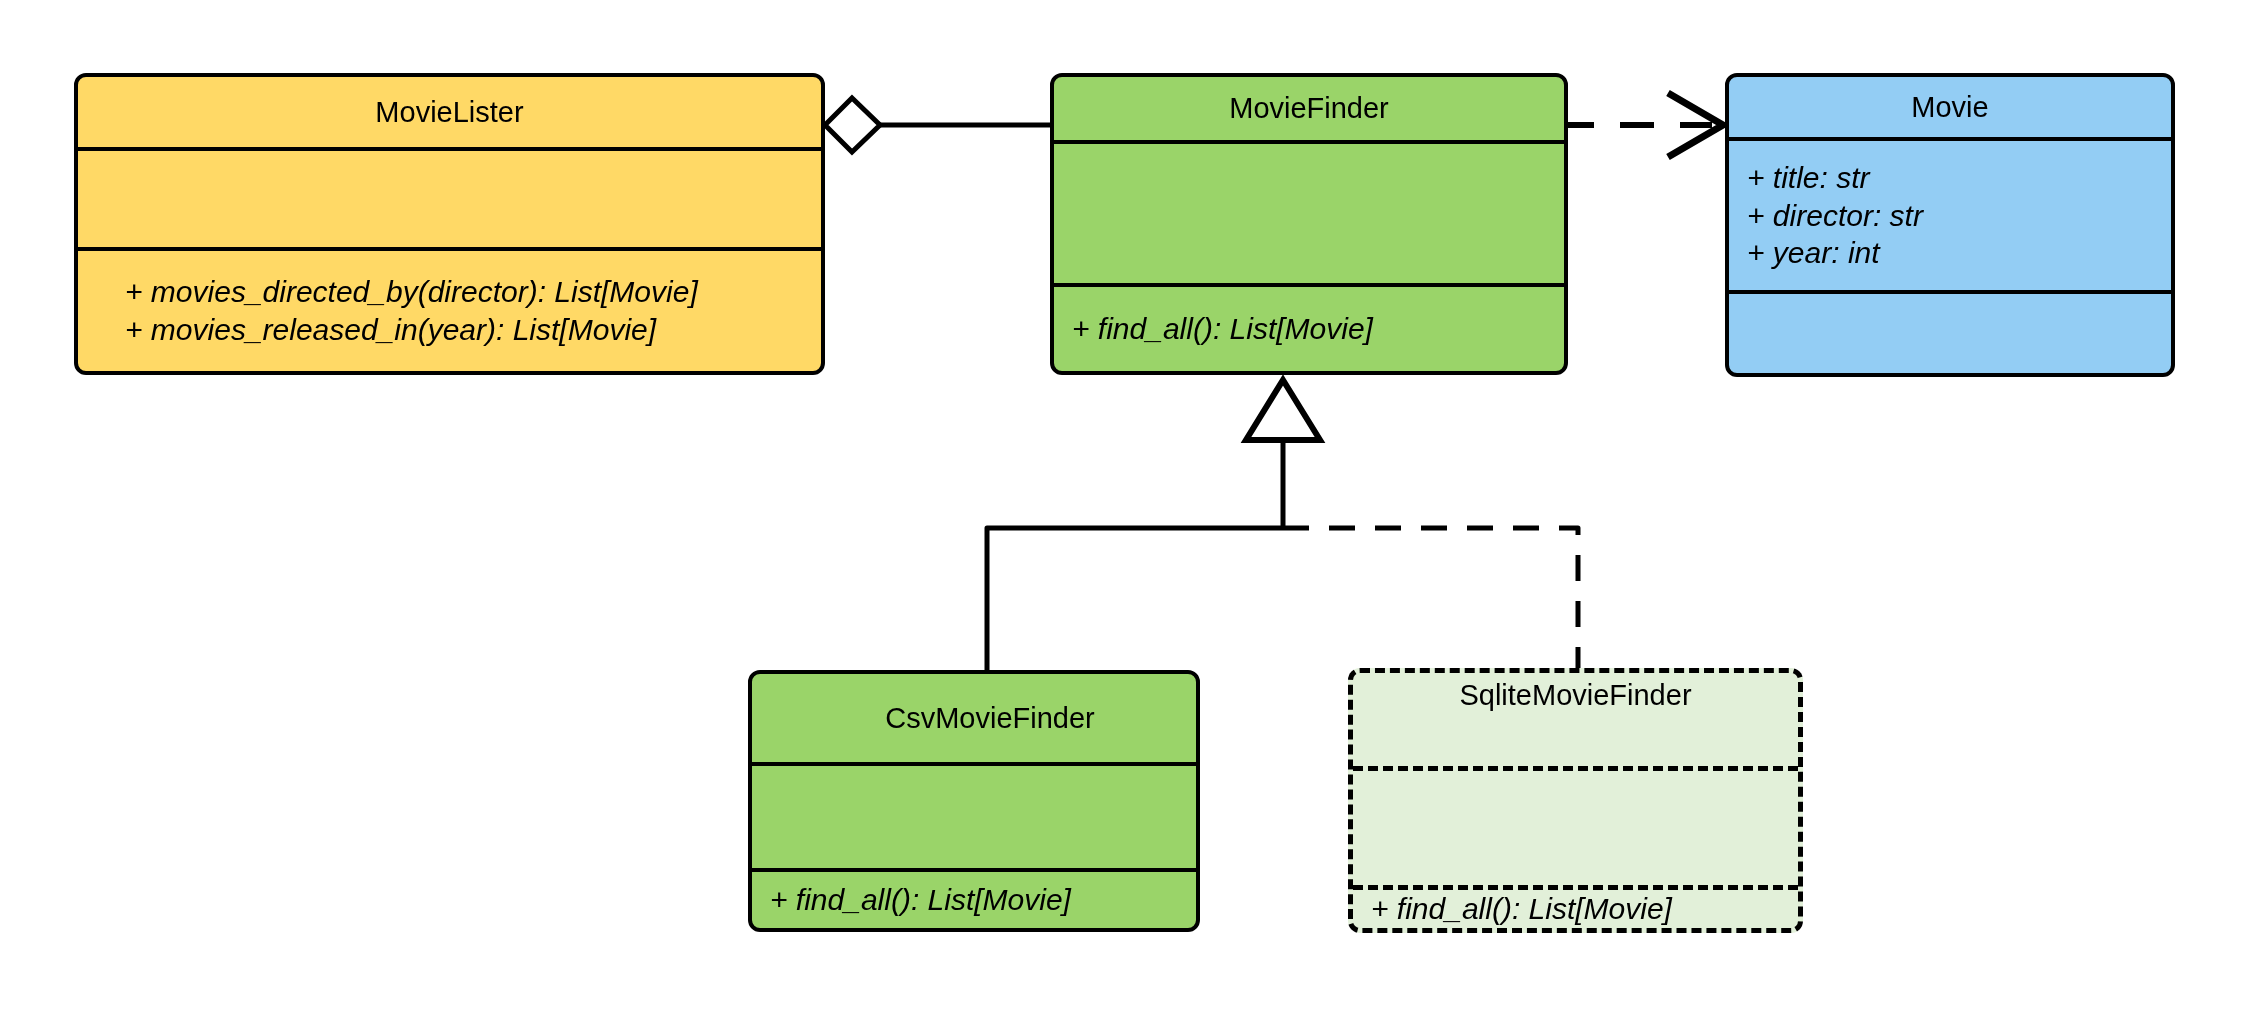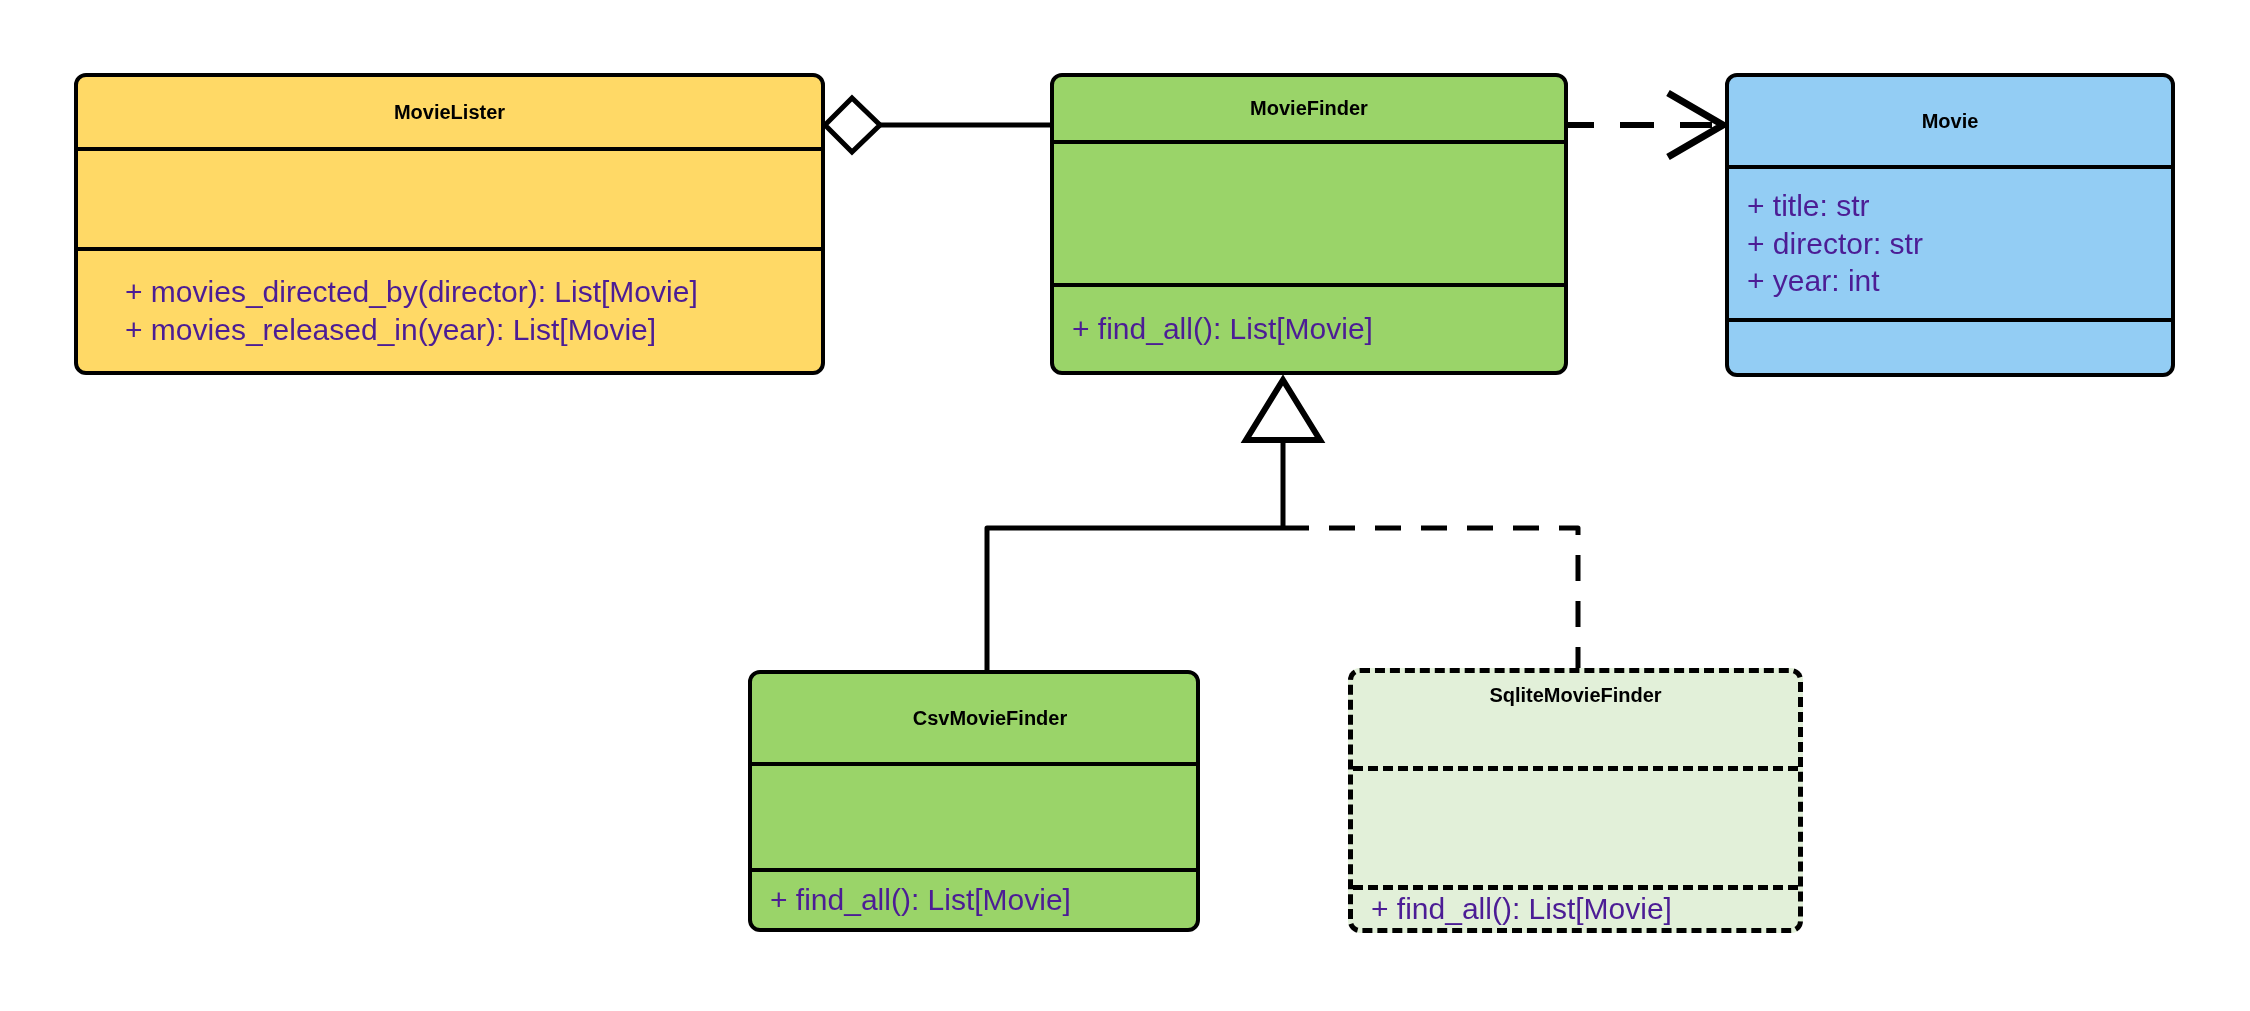--- a/index.html
+++ b/index.html
@@ -47,36 +47,36 @@
   .uml-compartment.divider {
     border-top: 4px solid #000000;
   }
   .uml-class.dashed .uml-compartment.divider {
     border-top: 5px dashed #000000;
   }
   .class-name {
     display: flex;
     align-items: center;
     justify-content: center;
-    font-size: 20px;
+    font-size: 29px;
     color: #000000;
     white-space: nowrap;
-    font-weight: bold;
   }
   .member-list {
     display: flex;
     flex-direction: column;
     justify-content: center;
     padding-left: 18px;
   }
   .member-line {
     font-size: 30px;
-    color: #4c1d95;
+    color: #000000;
     line-height: 1.26;
     white-space: nowrap;
+    font-style: italic;
   }
   .member-list.empty { padding: 0; }
 </style>
 </head>
 <body>
 
 <div id="diagram-canvas">
 
   <svg id="edge-layer" viewBox="0 0 2250 1011" width="2250" height="1011" xmlns="http://www.w3.org/2000/svg">
 
@@ -115,21 +115,21 @@
 
   <div class="uml-class" style="left:1050px; top:73px; width:518px; height:302px; background:#9ad469;">
     <div class="uml-compartment class-name" style="height:63px;">MovieFinder</div>
     <div class="uml-compartment member-list empty divider" style="height:143px;"></div>
     <div class="uml-compartment member-list divider" style="flex:1;">
       <div class="member-line">+ find_all(): List[Movie]</div>
     </div>
   </div>
 
   <div class="uml-class" style="left:1725px; top:73px; width:450px; height:304px; background:#93cdf4;">
-    <div class="uml-compartment class-name" style="height:88px;">Movie</div>
+    <div class="uml-compartment class-name" style="height:60px;">Movie</div>
     <div class="uml-compartment member-list divider" style="height:153px;">
       <div class="member-line">+ title: str</div>
       <div class="member-line">+ director: str</div>
       <div class="member-line">+ year: int</div>
     </div>
     <div class="uml-compartment member-list empty divider" style="flex:1;"></div>
   </div>
 
   <div class="uml-class" style="left:748px; top:670px; width:452px; height:262px; background:#9ad469;">
     <div class="uml-compartment class-name" style="height:88px;padding-left:32px;">CsvMovieFinder</div>

